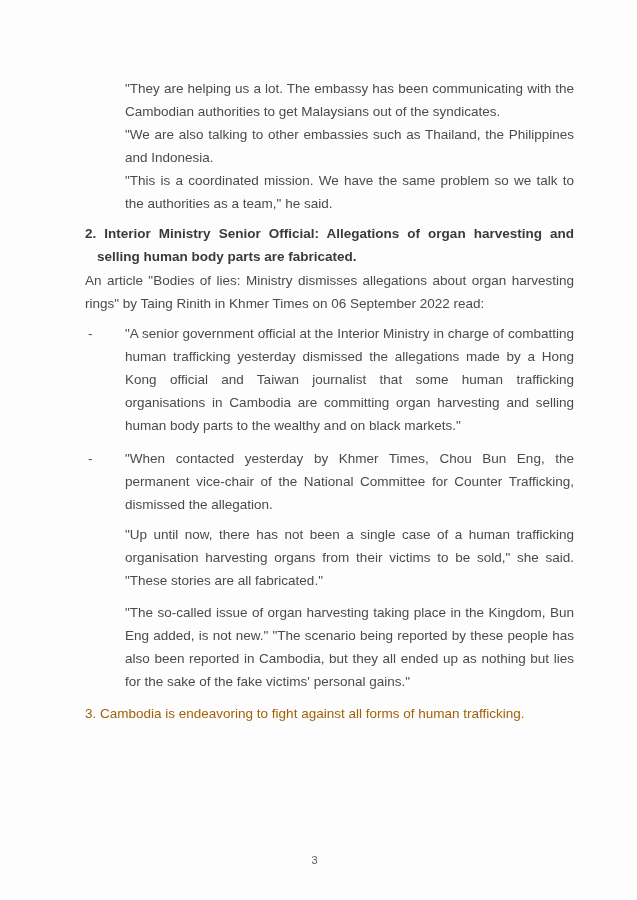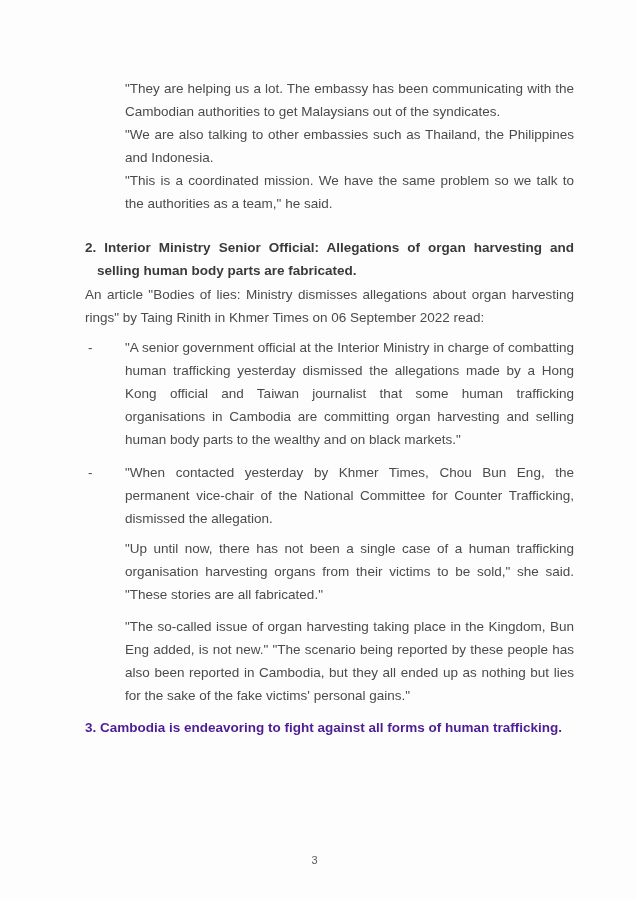--- a/index.html
+++ b/index.html
@@ -29,25 +29,25 @@
   .indent { margin-left: 40px; }
   .note-line {
     margin-top: 14px;
     white-space: nowrap;
   }
   .heading {
     font-weight: bold;
     color: #3a3a3a;
     padding-left: 12px;
     text-indent: -12px;
-    margin-top: 21px;
+    margin-top: 7px;
   }
   .heading-3 {
-    font-weight: bold;
-    color: #4c1d95;
+    font-weight: normal;
+    color: #a16207;
     margin-top: 9px;
   }
   .intro { margin-top: 1px; }
   .bullet {
     position: relative;
     margin-left: 40px;
   }
   .bullet .dash {
     position: absolute;
     left: -37px;

